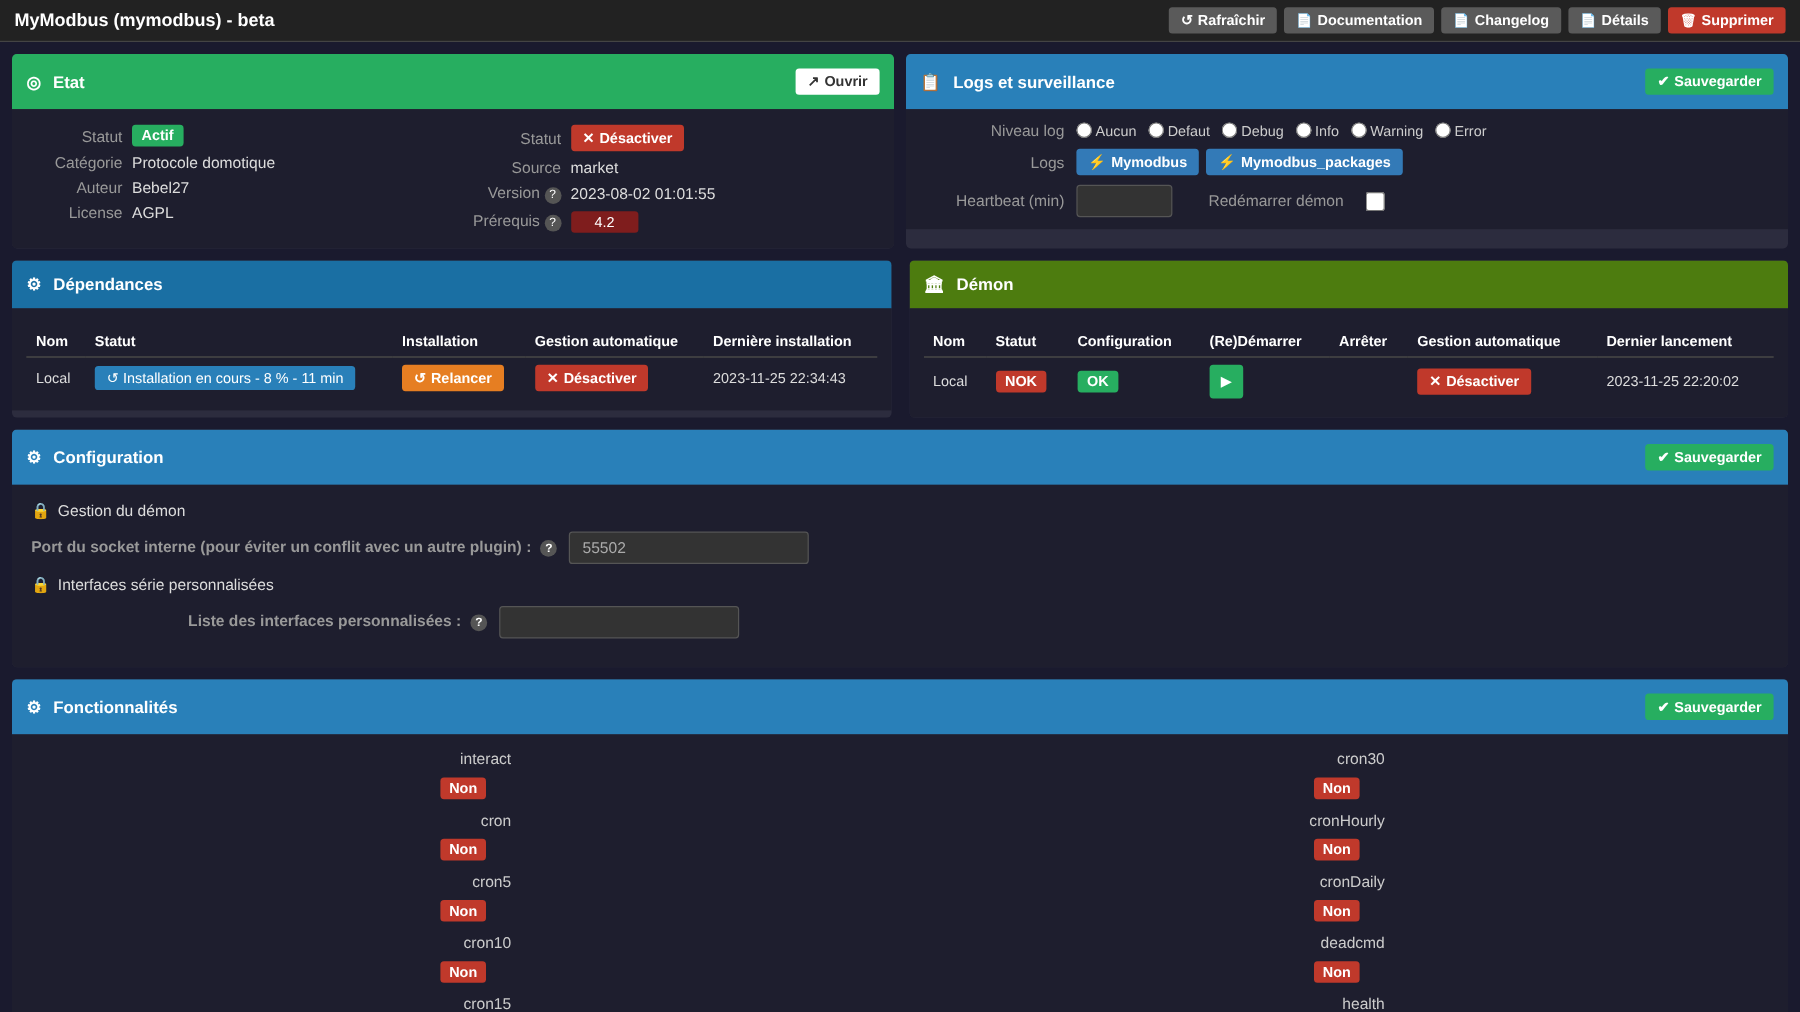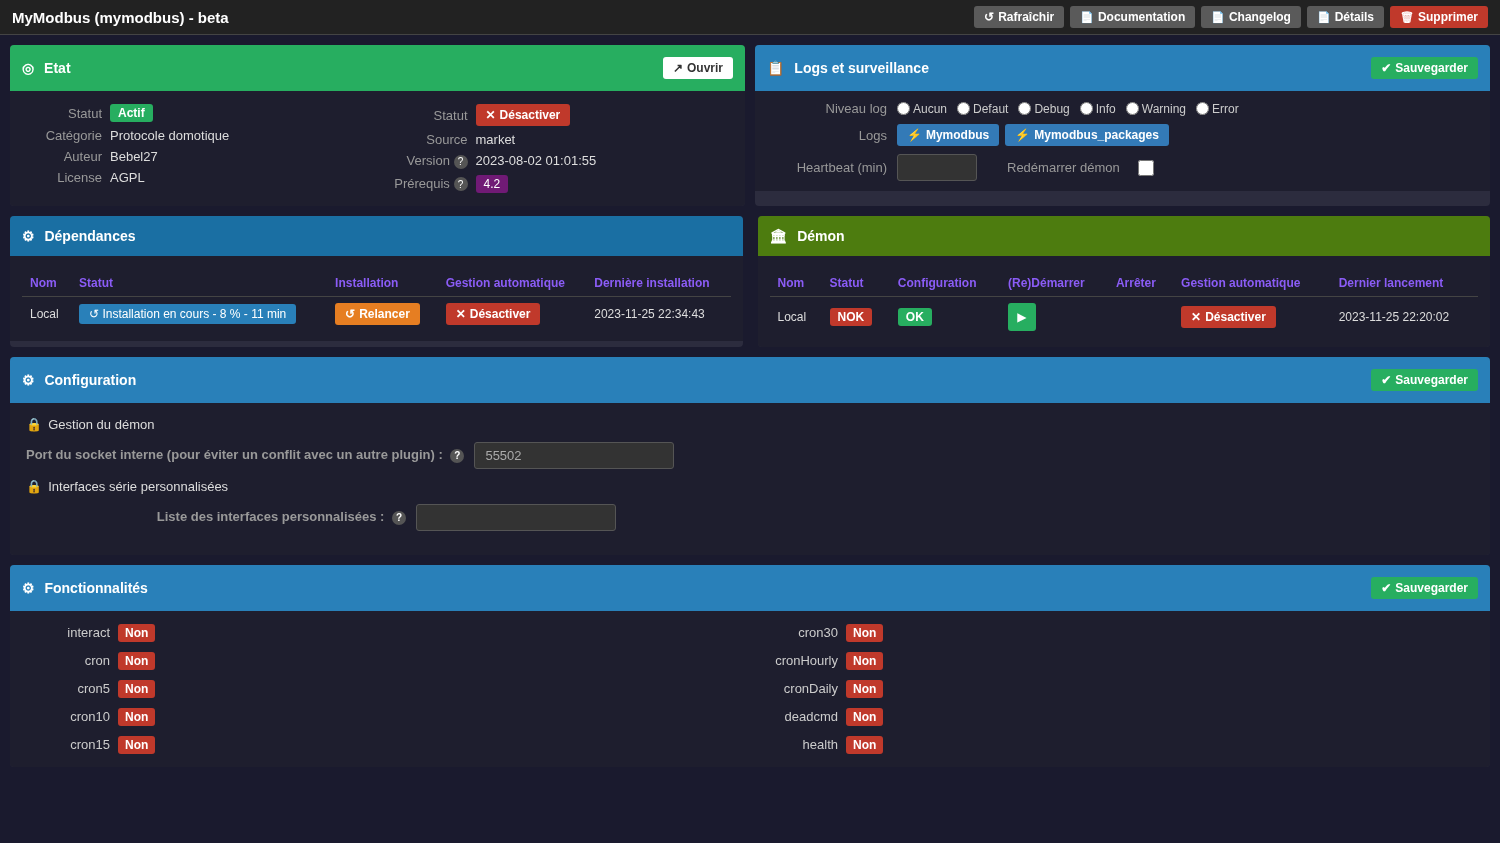--- a/index.html
+++ b/index.html
@@ -110,23 +110,23 @@
 
     .badge-active {
       background: #27ae60;
       color: #fff;
       padding: 2px 8px;
       border-radius: 3px;
       font-size: 12px;
       font-weight: bold;
     }
     .badge-prereq {
-      background: #701a75;
-      color: #fff;
-      padding: 2px 8px;
+      background: #7f1d1d;
+      color: #fff;
+      padding: 2px 20px;
       border-radius: 3px;
       font-size: 12px;
     }
 
     
     .logs-grid {
       display: flex;
       flex-direction: column;
       gap: 8px;
     }
@@ -161,21 +161,21 @@
       gap: 15px;
     }
 
     
     table {
       width: 100%;
       border-collapse: collapse;
       margin-top: 4px;
     }
     th {
-      color: #8b5cf6;
+      color: #ffffff;
       font-weight: 600;
       text-align: left;
       padding: 6px 8px;
       border-bottom: 1px solid #444;
       font-size: 12px;
     }
     td {
       padding: 6px 8px;
       color: #ddd;
       font-size: 12px;
@@ -277,20 +277,21 @@
       grid-template-columns: 1fr 1fr;
       gap: 0;
       padding: 8px 12px;
       background: #1e1e2e;
     }
     .func-row {
       display: flex;
       align-items: center;
       gap: 8px;
       padding: 5px 8px;
+      flex-direction: column;
     }
     .func-name {
       min-width: 80px;
       text-align: right;
       color: #ccc;
     }
     .icon-refresh::before { content: "↺"; }
     .icon-doc::before { content: "📄"; font-size: 11px; }
     .icon-changelog::before { content: "📄"; font-size: 11px; }
     .icon-details::before { content: "📄"; font-size: 11px; }

